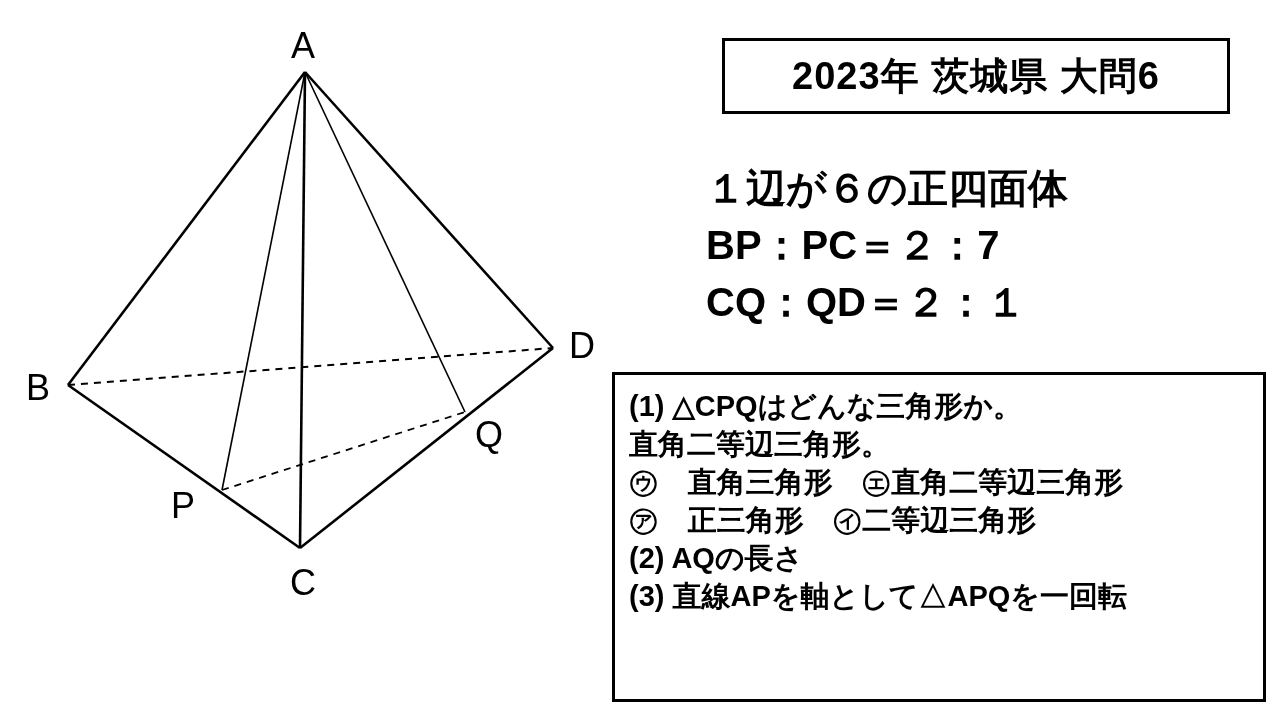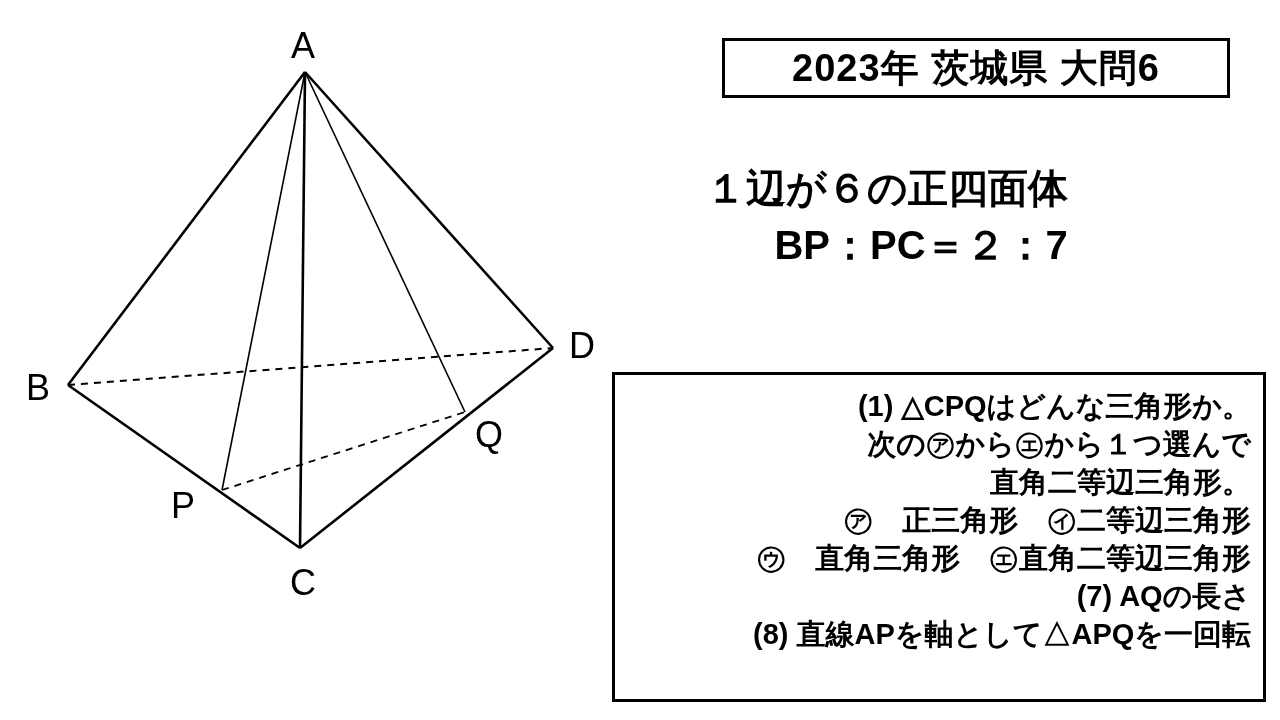--- a/index.html
+++ b/index.html
@@ -10,21 +10,21 @@
     color: #000;
     position: relative;
     overflow: hidden;
   }
   .page { position: absolute; left: 0; top: 0; width: 1280px; height: 720px; background: #fff; }
 
   .diagram-svg { position: absolute; left: 0; top: 0; }
 
   .title-box {
     position: absolute; left: 722px; top: 38px;
-    width: 508px; height: 60px;
+    width: 508px; height: 76px;
     border: 3px solid #000;
     display: flex; align-items: center; justify-content: center;
     font-size: 38px; font-weight: 700; letter-spacing: 1px;
     white-space: nowrap;
   }
 
   .given-block {
     position: absolute; left: 706px; top: 160px;
     font-size: 40px; font-weight: 700; line-height: 57px;
     white-space: nowrap;
@@ -32,21 +32,21 @@
 
   .question-box {
     position: absolute; left: 612px; top: 372px;
     width: 654px; height: 330px;
     border: 3px solid #000;
     padding: 12px 12px 0 14px;
     font-size: 29px; font-weight: 600; line-height: 38px;
     white-space: nowrap; overflow: hidden;
   }
 
-  .q-line { display: block; text-align: right; }
+  .q-line { display: block; }
 
   svg text { font-family: "Liberation Sans", sans-serif; font-weight: 500; }
 </style>
 </head>
 <body>
 
 <div class="page">
 
   <svg class="diagram-svg" width="620" height="640" viewBox="0 0 620 640">
     <g fill="none" stroke="#000000">
@@ -74,25 +74,25 @@
     </g>
   </svg>
 
   <div class="title-box">
     <span>2023年 茨城県  大問6</span>
   </div>
 
   <div class="given-block">
     <div class="q-line">１辺が６の正四面体</div>
     <div class="q-line">BP：PC＝２：7</div>
+    <div class="q-line">CQ：QD＝２：１</div>
   </div>
 
   <div class="question-box">
     <span class="q-line">(1) △CPQはどんな三角形か。</span>
-    <span class="q-line">次の㋐から㋓から１つ選んで</span>
     <span class="q-line">直角二等辺三角形。</span>
+    <span class="q-line">㋒　直角三角形　㋓直角二等辺三角形</span>
     <span class="q-line">㋐　正三角形　㋑二等辺三角形</span>
-    <span class="q-line">㋒　直角三角形　㋓直角二等辺三角形</span>
-    <span class="q-line">(7) AQの長さ</span>
-    <span class="q-line">(8) 直線APを軸として△APQを一回転</span>
+    <span class="q-line">(2) AQの長さ</span>
+    <span class="q-line">(3) 直線APを軸として△APQを一回転</span>
   </div>
 
 </div>
 
 </body></html>

